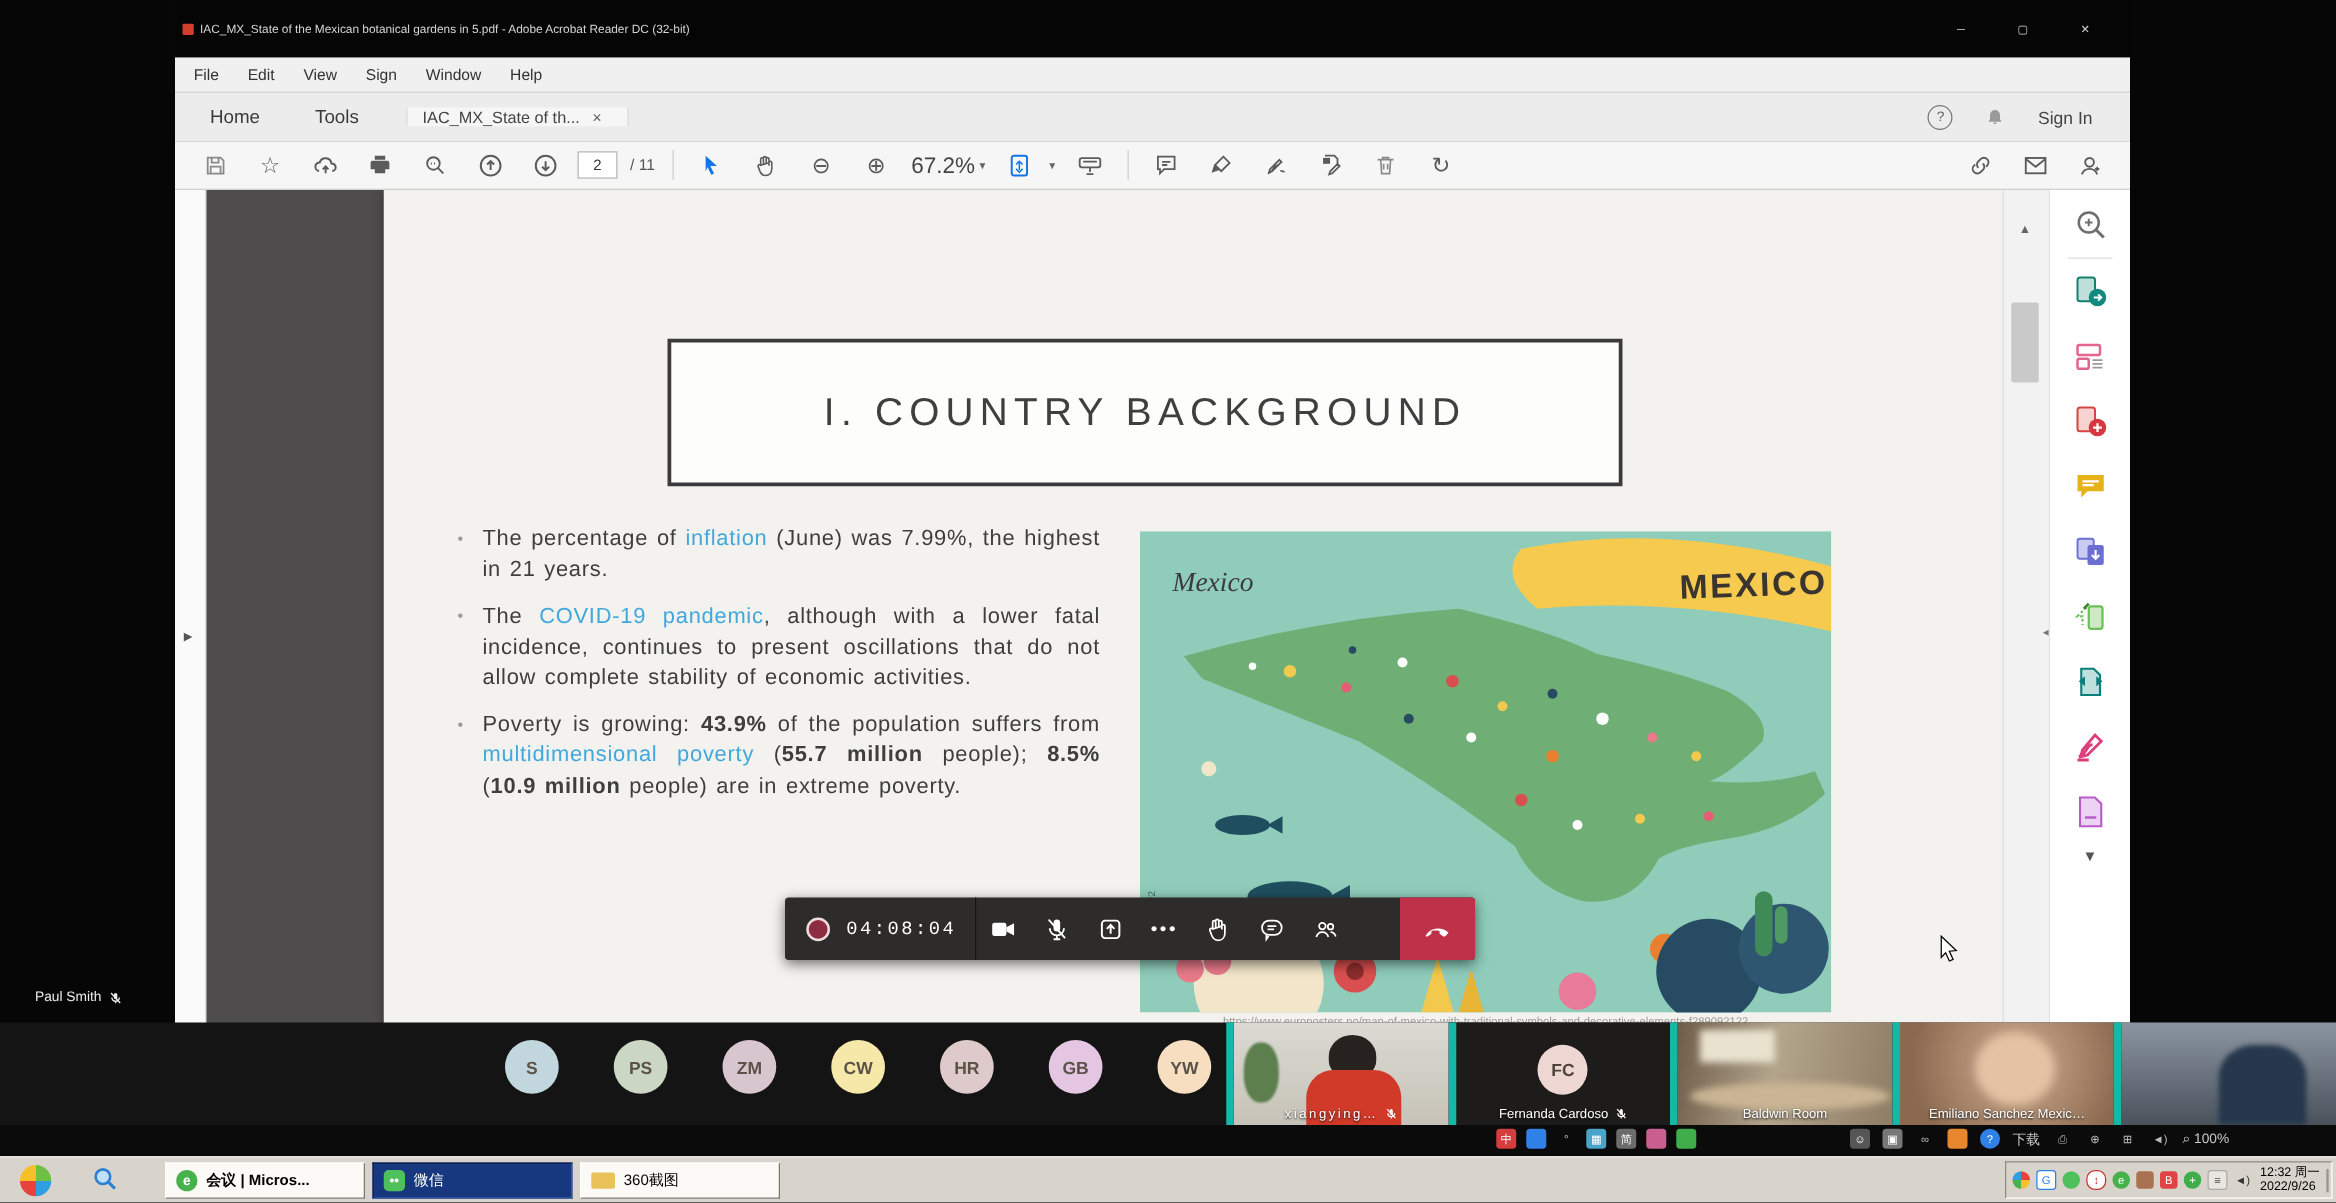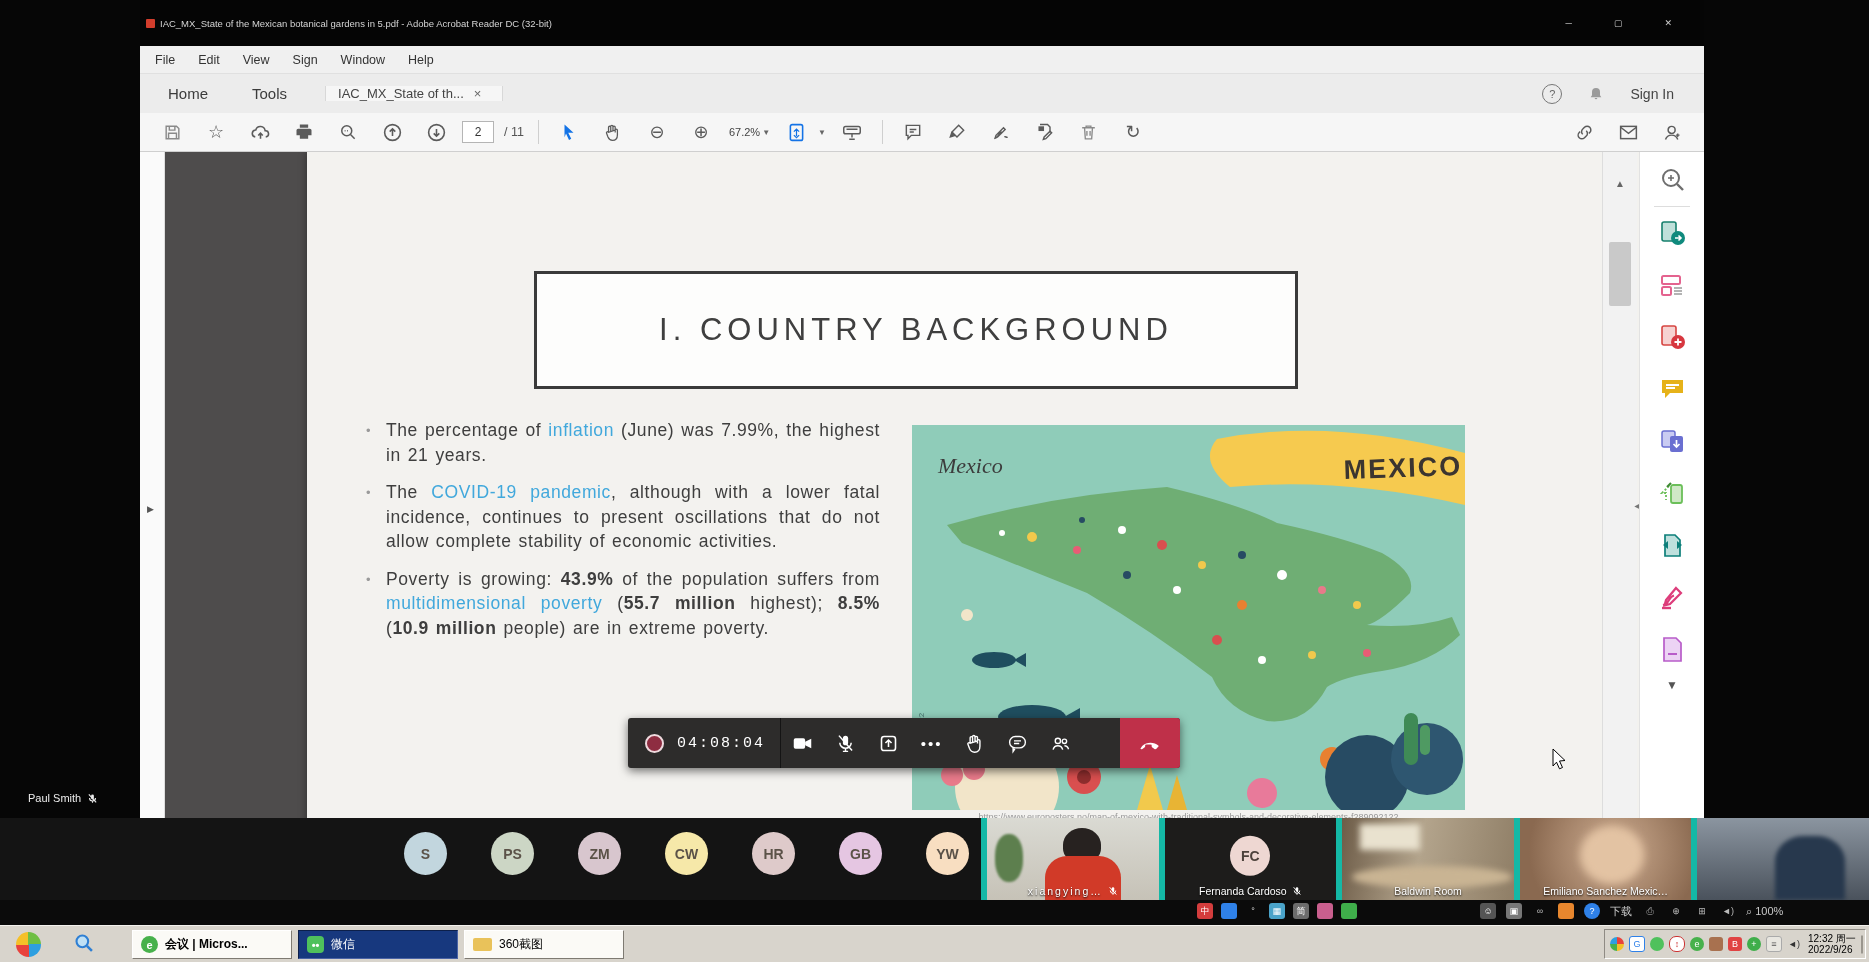--- a/index.html
+++ b/index.html
@@ -18,21 +18,21 @@
   .doctab .x{color:#666;font-size:13px;}
   .tabright{margin-left:auto;display:flex;align-items:center;gap:26px;padding-right:30px;font-size:14px;color:#444;}
   .qmark{width:18px;height:18px;border:1.5px solid #777;border-radius:50%;font-size:11px;display:flex;align-items:center;justify-content:center;color:#666;}
   .toolbar{height:38px;background:#f6f6f6;border-bottom:1px solid #cfcfcf;display:flex;align-items:center;padding:0 10px;}
   .tbtn{width:44px;display:flex;align-items:center;justify-content:center;color:#5b5b5b;flex:none;}
   .tbtn svg{display:block;}
   .tb-uni{font-size:18px;line-height:1;color:#5b5b5b;}
   .pagebox{width:30px;height:20px;background:#fff;border:1px solid #b5b5b5;font-size:12px;color:#333;display:flex;align-items:center;justify-content:center;margin:0 4px;}
   .pagetotal{font-size:12.5px;color:#555;margin:0 6px;}
   .tdiv{width:1px;height:24px;background:#cfcfcf;margin:0 8px;flex:none;}
-  .zoomtxt{font-size:11px;color:#444;margin:0 2px 0 6px;}
+  .zoomtxt{font-size:18px;color:#444;margin:0 2px 0 6px;}
   .caret{font-size:8px;color:#666;margin-right:4px;}
   .tb-spacer{flex:1;}
   
   .docarea{position:relative;height:700px;background:#4e4c4c;overflow:hidden;}
   .navstrip{position:absolute;left:0;top:0;bottom:0;width:24px;background:#fafafa;border-right:1px solid #dedede;}
   .navstrip .arr{position:absolute;left:7px;top:352px;font-size:9px;color:#555;}
   .page{position:absolute;left:167px;top:0;width:1420px;height:700px;background:#f3f2ef;box-shadow:0 0 8px rgba(0,0,0,.4);}
   .slide-titlebox{position:absolute;left:227px;top:119px;width:758px;height:112px;background:#fdfdfc;border:3px solid #3a3a3a;display:flex;align-items:center;justify-content:center;font-size:31px;letter-spacing:5px;color:#3f3f3f;}
   .bullets{position:absolute;left:57px;top:266px;width:516px;margin:0;padding:0;list-style:none;}
   .bullets li{position:relative;padding-left:22px;margin-bottom:13px;font-size:17.5px;line-height:24.5px;letter-spacing:.6px;word-spacing:1.5px;text-align:justify;color:#3e3e3e;}
@@ -274,21 +274,21 @@
       </div>
 
       <div class="page">
         <div class="slide-titlebox">
           <span>I. COUNTRY BACKGROUND</span>
         </div>
 
         <ul class="bullets">
             <li><span>The percentage of </span><span class="blue">inflation</span><span> (June) was 7.99%, the highest in 21 years.</span></li>
             <li><span>The </span><span class="blue">COVID-19 pandemic</span><span>, although with a lower fatal incidence, continues to present oscillations that do not allow complete stability of economic activities.</span></li>
-            <li><span>Poverty is growing: </span><span class="bold">43.9%</span><span> of the population suffers from </span><span class="blue">multidimensional poverty</span><span> (</span><span class="bold">55.7 million</span><span> highest); </span><span class="bold">8.5%</span><span> (</span><span class="bold">10.9 million</span><span> people) are in extreme poverty.</span></li>
+            <li><span>Poverty is growing: </span><span class="bold">43.9%</span><span> of the population suffers from </span><span class="blue">multidimensional poverty</span><span> (</span><span class="bold">55.7 million</span><span> people); </span><span class="bold">8.5%</span><span> (</span><span class="bold">10.9 million</span><span> people) are in extreme poverty.</span></li>
           </ul>
 
         <div class="mapwrap">
           <svg width="553" height="385" viewBox="0 0 553 385">
             <rect width="553" height="385" fill="#8fccb9"></rect>
 
             <path d="M305 14 Q420 -8 553 28 L553 80 Q430 52 318 62 Q286 36 305 14 Z" fill="#f6ca4f"></path>
             <text x="432" y="54" font-size="27" font-weight="bold" letter-spacing="2" fill="#3b3530" transform="rotate(-2 432 54)">MEXICO</text>
 
             <text x="26" y="48" font-size="22" font-style="italic" fill="#3c3c3c" font-family="Liberation Serif, serif">Mexico</text>

